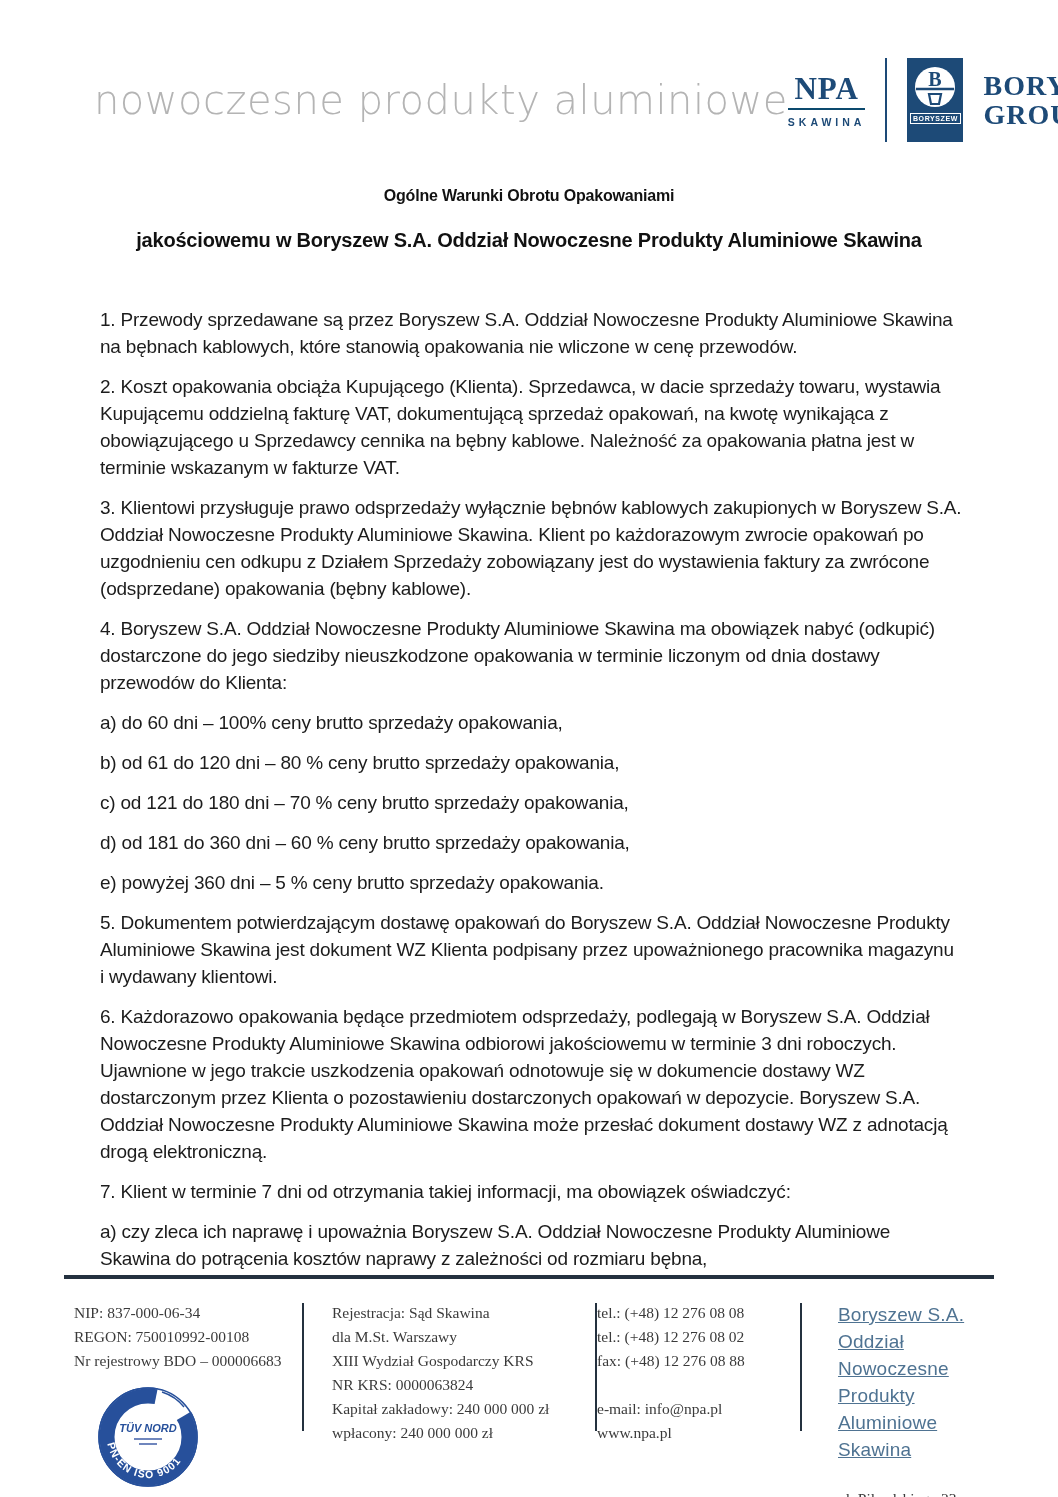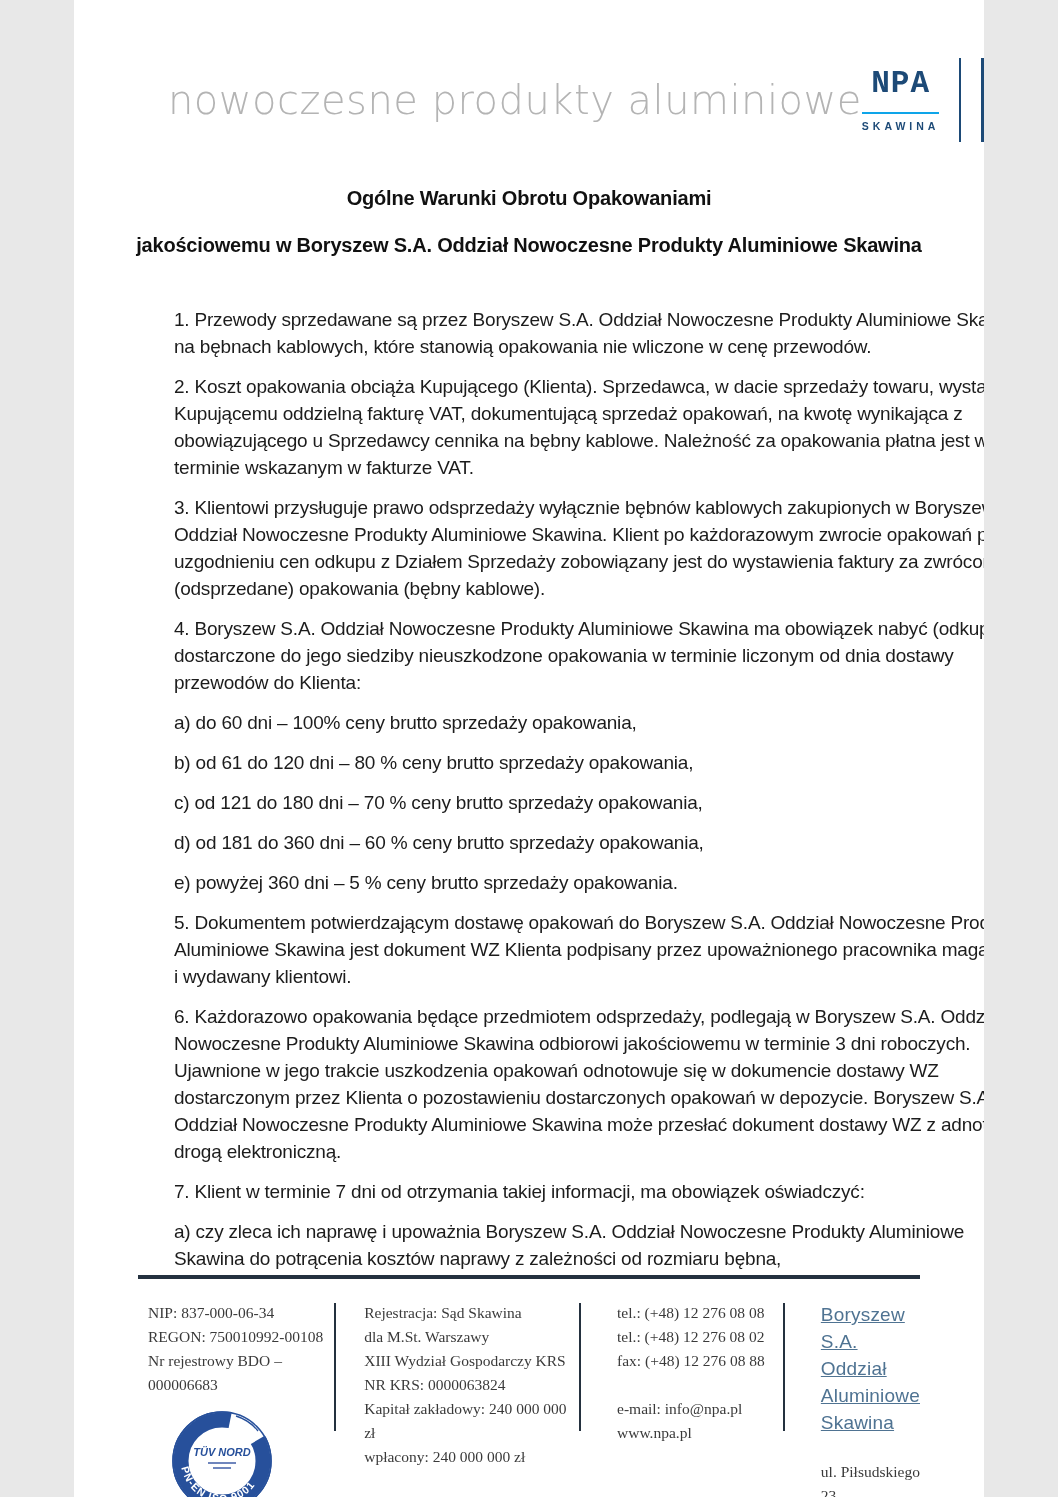--- a/index.html
+++ b/index.html
@@ -1,18 +1,18 @@
 <!DOCTYPE html>
 <html><head>
 <meta charset="utf-8">
 <style>
   html, body { margin:0; padding:0; background:#e8e8e8; }
   .page {
     position:relative;
-    width:910px; height:1497px;
+    width:1058px; height:1497px;
     margin:0 auto;
     background:#ffffff;
     font-family:"Liberation Sans", sans-serif;
     color:#1c1c1c;
     overflow:hidden;
   }
 
   
   .doc-header {
     position:absolute; top:58px; left:94px; right:64px;
@@ -20,44 +20,44 @@
   }
   .tagline {
     font-size:40px; font-weight:300; letter-spacing:0.5px;
     color:#b4b4b4; white-space:nowrap;
     font-family:"DejaVu Sans", "Liberation Sans", sans-serif;
     font-stretch:semi-condensed;
   }
   .logos { display:flex; align-items:center; gap:20px; }
   .npa-logo { text-align:center; color:#1d4a77; }
   .npa-name {
-    font-family:Liberation Mono, monospace; font-weight:700;
+    font-family:Liberation Serif, serif; font-weight:700;
     font-size:31px; letter-spacing:1px; line-height:1;
-    border-bottom:2px solid #0ea5e9; padding:0 2px 13px 2px;
+    border-bottom:2px solid #0c4a6e; padding:0 2px 4px 2px;
   }
   .npa-city { font-size:10.5px; font-weight:700; letter-spacing:4px; margin-top:6px; }
   .logo-vrule { width:2px; height:84px; background:#1d4a77; }
   .bory-badge {
     width:56px; height:84px; background:#1d4a77;
     display:flex; flex-direction:column; align-items:center; justify-content:flex-start;
   }
   .bory-badge svg { margin-top:7px; }
   .bory-badge-label {
     color:#ffffff; font-size:7px; font-weight:700; letter-spacing:0.6px;
     border:1px solid #ffffff; padding:1px 2px; margin-top:4px; white-space:nowrap;
   }
   .bory-group {
     color:#1d4a77; font-family:"Liberation Serif", serif; font-weight:700;
     font-size:28px; line-height:1.04; letter-spacing:1px; white-space:nowrap;
   }
 
   
   .titles { position:absolute; top:187px; left:0; right:0; text-align:center; }
   .doc-title {
-    font-size:20px; font-weight:700; color:#111;
+    font-size:16px; font-weight:700; color:#111;
     font-stretch:semi-condensed; letter-spacing:-0.2px;
   }
   .doc-subtitle {
     margin-top:24px; font-size:20px; font-weight:700; color:#111;
     font-stretch:semi-condensed; letter-spacing:-0.2px;
   }
 
   
   .doc-body {
     position:absolute; top:306px; left:100px; width:862px;
@@ -69,21 +69,21 @@
   .doc-body .last { margin-bottom:11px; }
 
   
   .doc-footer { position:absolute; top:1275px; left:0; right:0; }
   .footer-rule { margin:0 64px; border-top:4px solid #24313f; }
   .footer-cols { display:flex; padding:22px 64px 0 64px; align-items:flex-start; }
   .fdiv { width:2px; height:128px; background:#24313f; flex:0 0 auto; margin-top:2px; }
   .fcol { font-family:"Liberation Serif", serif; font-size:15.5px; line-height:24px; color:#3a3a3a; }
   .fcol-registry { width:228px; padding-left:10px; }
   .fcol-court { width:263px; padding-left:28px; }
-  .fcol-contact { width:203px; padding-left:36px; }
+  .fcol-contact { width:203px; }
   .fcol-company { flex:1; padding-left:36px; }
   .fgap { margin-top:24px; }
   .company-name {
     font-family:"Liberation Sans", sans-serif; font-size:19px;
     line-height:27px; color:#4f7392; letter-spacing:0.2px;text-decoration:underline;
   }
   .company-addr { margin-top:24px; }
   .tuv-badge { margin:12px 0 0 22px; }
 </style>
 </head>
@@ -182,20 +182,21 @@
         <div>tel.: (+48) 12 276 08 02</div>
         <div>fax: (+48) 12 276 08 88</div>
         <div class="fgap">e-mail: info@npa.pl</div>
         <div>www.npa.pl</div>
       </div>
 
       <div class="fdiv"></div>
 
       <div class="fcol fcol-company">
         <div class="company-name">Boryszew S.A. Oddział</div>
+        <div class="company-name">Nowoczesne Produkty</div>
         <div class="company-name">Aluminiowe Skawina</div>
         <div class="company-addr">ul. Piłsudskiego 23</div>
 
       </div>
 
     </div>
   </div>
 
 </div>
 

